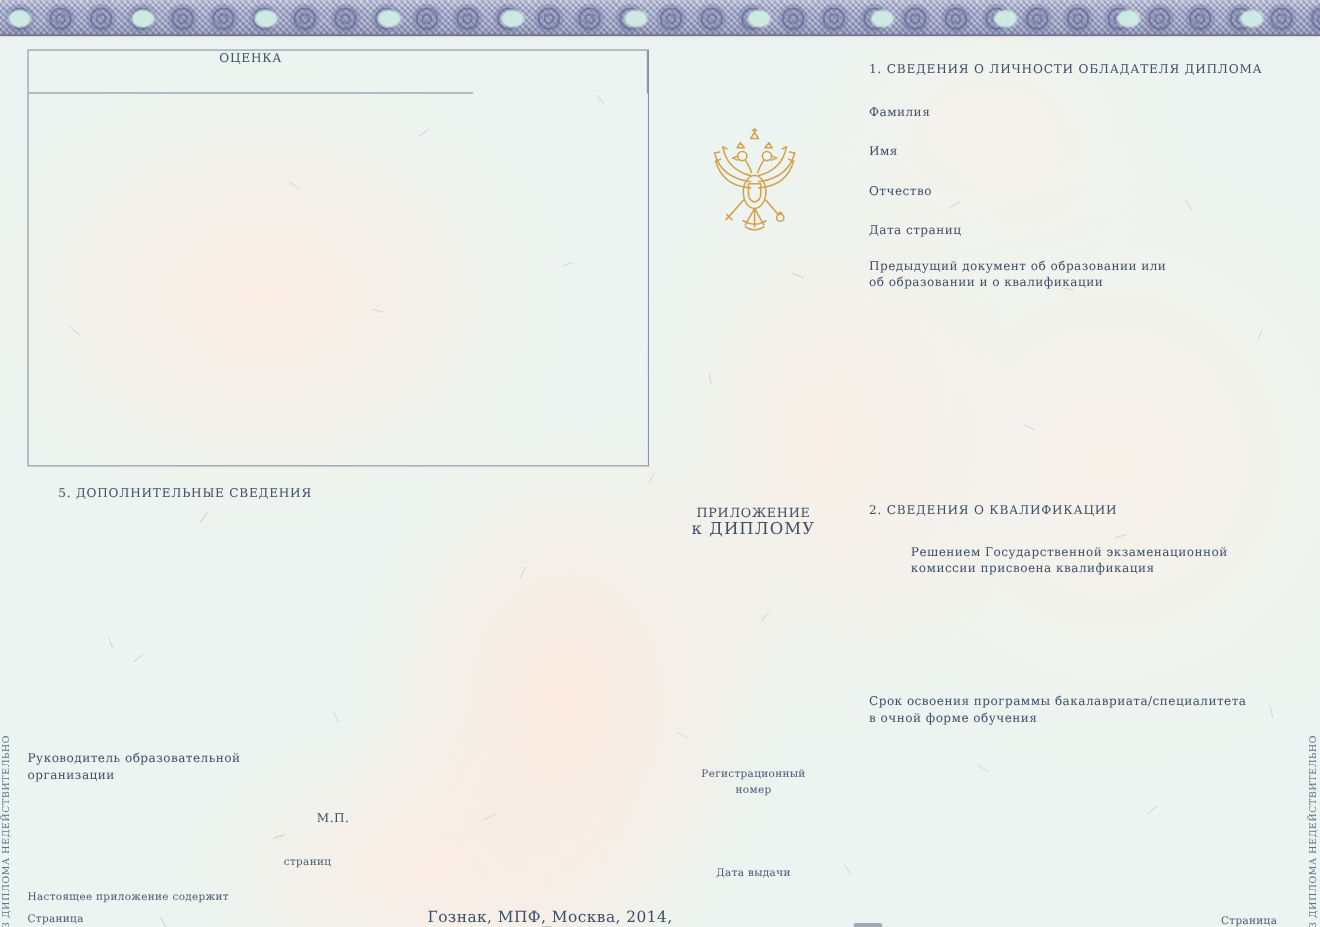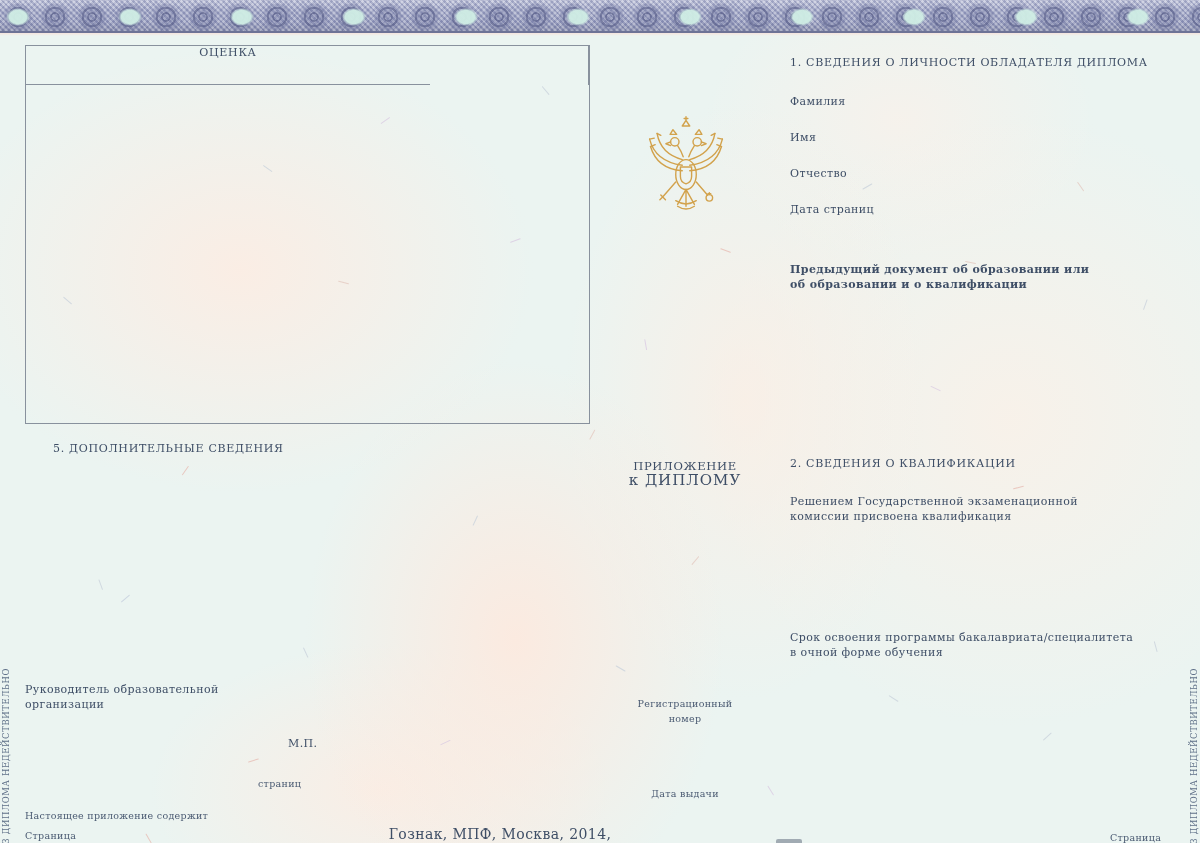--- a/index.html
+++ b/index.html
@@ -145,25 +145,25 @@
 номер</div>
   <div class="txt center-col small" style="left:610px;top:786px;width:150px;">Дата выдачи</div>
 
   <div class="txt center-col" style="left:385px;top:827px;width:230px;font-size:14px;">Гознак, МПФ, Москва, 2014, «Б».</div>
 
   <div class="txt caps" style="left:790px;top:55px;">1. СВЕДЕНИЯ О ЛИЧНОСТИ ОБЛАДАТЕЛЯ ДИПЛОМА</div>
   <div class="txt" style="left:790px;top:94px;">Фамилия</div>
   <div class="txt" style="left:790px;top:130px;">Имя</div>
   <div class="txt" style="left:790px;top:166px;">Отчество</div>
   <div class="txt" style="left:790px;top:202px;">Дата страниц</div>
-  <div class="txt ml" style="left:790px;top:262px;font-weight:bold;">Предыдущий документ об образовании или
+  <div class="txt ml" style="left:790px;top:234px;">Предыдущий документ об образовании или
 об образовании и о квалификации</div>
 
   <div class="txt caps" style="left:790px;top:456px;">2. СВЕДЕНИЯ О КВАЛИФИКАЦИИ</div>
-  <div class="txt ml" style="left:790px;top:494px;">Решением Государственной экзаменационной
+  <div class="txt ml" style="left:828px;top:494px;">Решением Государственной экзаменационной
 комиссии присвоена квалификация</div>
   <div class="txt ml" style="left:790px;top:630px;">Срок освоения программы бакалавриата/специалитета
 в очной форме обучения</div>
 
   <div class="txt small" style="left:1110px;top:830px;">Страница</div>
 
   <div class="vert-note left-edge">БЕЗ ДИПЛОМА НЕДЕЙСТВИТЕЛЬНО</div>
   <div class="vert-note right-edge">БЕЗ ДИПЛОМА НЕДЕЙСТВИТЕЛЬНО</div>
 
   <div class="smudge"></div>

